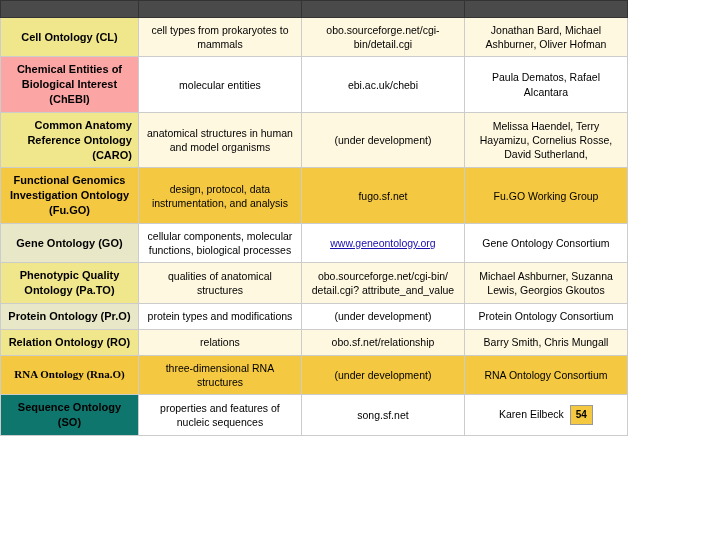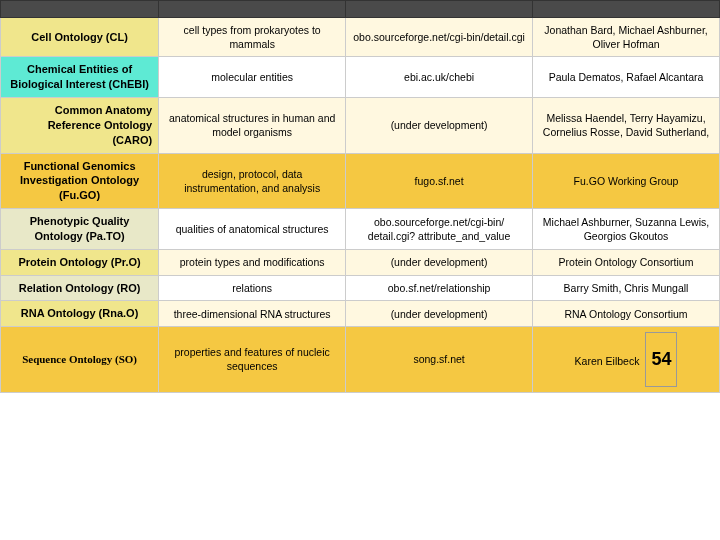--- a/index.html
+++ b/index.html
@@ -5,21 +5,21 @@
     * { box-sizing: border-box; margin: 0; padding: 0; }
     body {
       font-family: Arial, sans-serif;
       font-size: 11px;
       background: #fff;
       width: 720px;
       height: 540px;
       overflow: hidden;
     }
     table {
-      width: 720px;
+      width: 628px;
       border-collapse: collapse;
     }
     th {
       background: #4a4a4a;
       color: #fff;
       padding: 8px 6px;
       text-align: center;
       font-size: 13px;
       font-weight: bold;
       border: 1px solid #333;
@@ -43,29 +43,29 @@
       font-size: 11px;
     }
     .link-cell {
       color: #1a0dab;
       text-decoration: underline;
     }
     .page-num {
       background: #f5c842;
       color: #000;
       font-weight: bold;
-      font-size: 18px;
-      padding: 14px 5px;
+      font-size: 10px;
+      padding: 2px 5px;
       border: 1px solid #999;
       display: inline-block;
     }
     tr:nth-child(1) td { background: #fff8e0; }
     tr:nth-child(1) .ontology-col { background: #f0e68c; }
     tr:nth-child(2) td { background: #fff; }
-    tr:nth-child(2) .ontology-col { background: #5eead4; }
+    tr:nth-child(2) .ontology-col { background: #fca5a5; }
     tr:nth-child(3) td { background: #fff8e0; }
     tr:nth-child(3) .ontology-col { background: #f0e68c; text-align: right; }
     tr:nth-child(4) td { background: #f5c842; }
     tr:nth-child(4) .ontology-col { background: #f5c842; }
     tr:nth-child(5) td { background: #fff; }
     tr:nth-child(5) .ontology-col { background: #e8e8c8; }
     tr:nth-child(6) td { background: #fff8e0; }
     tr:nth-child(6) .ontology-col { background: #f0e68c; }
     tr:nth-child(7) td { background: #fff; }
     tr:nth-child(7) .ontology-col { background: #e8e8c8; }
@@ -109,20 +109,26 @@
         <td>(under development)</td>
         <td>Melissa Haendel, Terry Hayamizu, Cornelius Rosse, David Sutherland,</td>
       </tr>
       <tr>
         <td class="ontology-col">Functional Genomics Investigation Ontology (Fu.GO)</td>
         <td>design, protocol, data instrumentation, and analysis</td>
         <td>fugo.sf.net</td>
         <td>Fu.GO Working Group</td>
       </tr>
       <tr>
+        <td class="ontology-col">Gene Ontology (GO)</td>
+        <td>cellular components, molecular functions, biological processes</td>
+        <td class="link-cell"><a href="#" style="color: rgb(26, 13, 171);">www.geneontology.org</a></td>
+        <td>Gene Ontology Consortium</td>
+      </tr>
+      <tr>
         <td class="ontology-col">Phenotypic Quality Ontology (Pa.TO)</td>
         <td>qualities of anatomical structures</td>
         <td>obo.sourceforge.net/cgi-bin/ detail.cgi? attribute_and_value</td>
         <td>Michael Ashburner, Suzanna Lewis, Georgios Gkoutos</td>
       </tr>
       <tr>
         <td class="ontology-col">Protein Ontology (Pr.O)</td>
         <td>protein types and modifications</td>
         <td>(under development)</td>
         <td>Protein Ontology Consortium</td>

